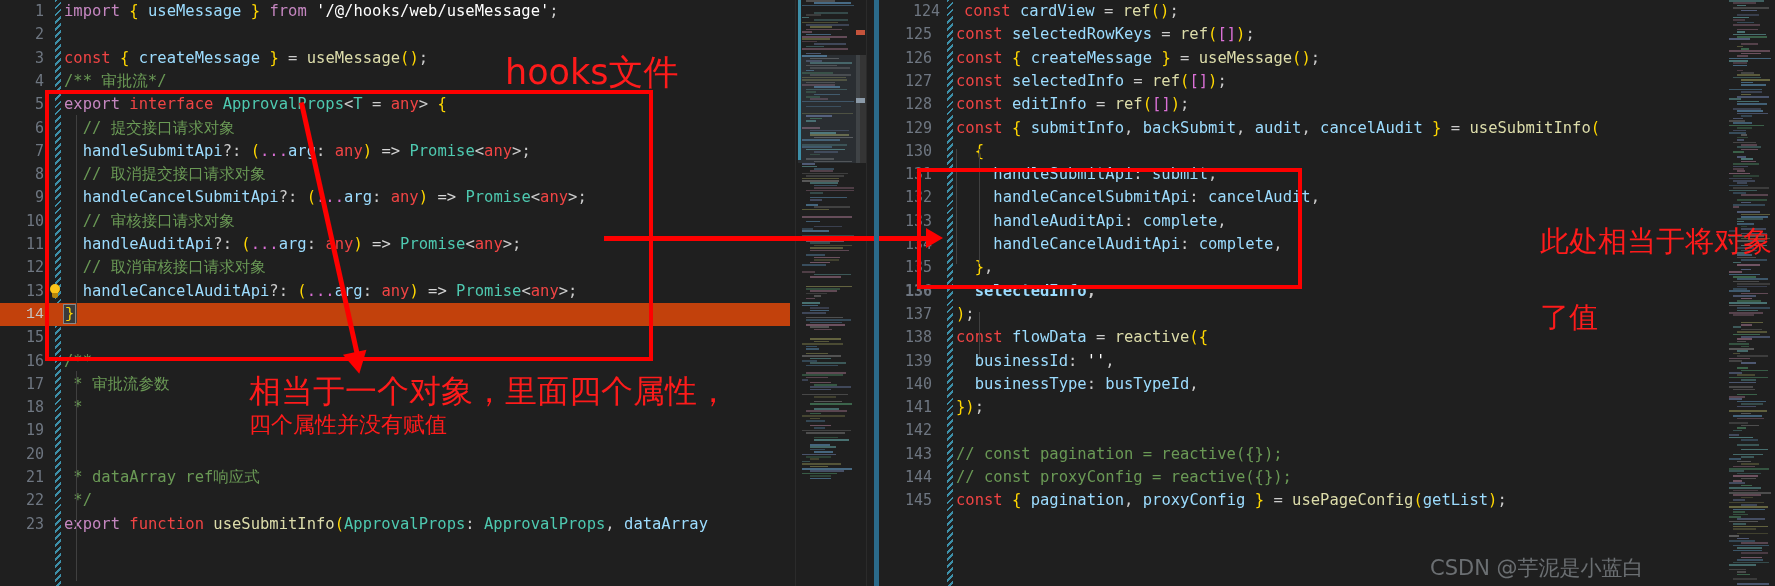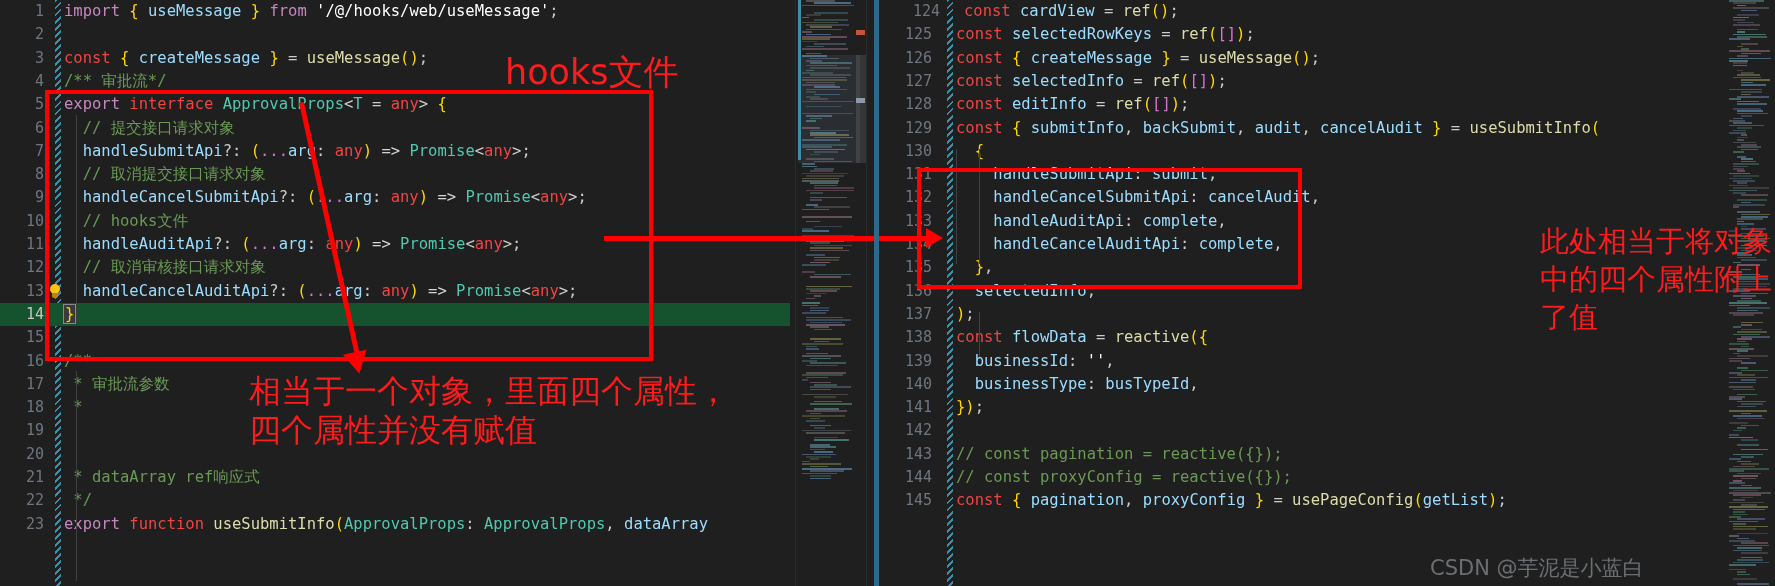--- a/index.html
+++ b/index.html
@@ -8,21 +8,21 @@
 
   .stage{position:absolute;inset:0;background:#1f1f1f;}
 
   
   .pane{position:absolute;top:0;bottom:0;background:#1f1f1f;overflow:hidden;}
   #pane-left{left:0;width:790px;}
   #pane-right{left:870px;width:855px;}
 
   .code-rows{position:absolute;top:0;left:0;right:0;}
   .row{height:23.3px;line-height:23.3px;position:relative;white-space:pre;}
-  .row.cur{background:#14532d;}
+  .row.cur{background:#c2410c;font-family:Liberation Mono, monospace;}
   .row.cur .ln{color:#c6c6c6;}
 
   .ln{position:absolute;left:0;width:44px;text-align:right;color:#6e7681;
       font-size:15px;letter-spacing:0px;}
   #pane-right .ln{width:62px;}
 
   .txt{position:absolute;font-size:15.5px;color:#cccccc;}
   #pane-left .txt{left:64px;}
   #pane-right .txt{left:86px;}
 
@@ -90,21 +90,21 @@
     <div class="code-rows" id="left-rows">
         <div class="row" style="top: 0px; position: absolute; left: 0px; right: 0px;"><span class="ln">1</span><span class="txt"><span class="kw">import</span> <span class="br1">{</span> <span class="id">useMessage</span> <span class="br1">}</span> <span class="kw">from</span> <span class="str">'/@/hooks/web/useMessage'</span><span class="pun">;</span></span></div>
         <div class="row" style="top: 23.3px; position: absolute; left: 0px; right: 0px;"><span class="ln">2</span><span class="txt"></span></div>
         <div class="row" style="top: 46.6px; position: absolute; left: 0px; right: 0px;"><span class="ln">3</span><span class="txt"><span class="kw2">const</span> <span class="br1">{</span> <span class="id">createMessage</span> <span class="br1">}</span> <span class="pun">=</span> <span class="fn">useMessage</span><span class="br1">(</span><span class="br1">)</span><span class="pun">;</span></span></div>
         <div class="row" style="top: 69.9px; position: absolute; left: 0px; right: 0px;"><span class="ln">4</span><span class="txt"><span class="cmt">/** 审批流*/</span></span></div>
         <div class="row" style="top: 93.2px; position: absolute; left: 0px; right: 0px;"><span class="ln">5</span><span class="txt"><span class="kw">export</span> <span class="kw2">interface</span> <span class="ty">ApprovalProps</span><span class="pun">&lt;</span><span class="ty">T</span> <span class="pun">=</span> <span class="kw2">any</span><span class="pun">&gt;</span> <span class="br1">{</span></span></div>
         <div class="row" style="top: 116.5px; position: absolute; left: 0px; right: 0px;"><span class="ln">6</span><span class="txt"><span class="cmt">  // 提交接口请求对象</span></span></div>
         <div class="row" style="top: 139.8px; position: absolute; left: 0px; right: 0px;"><span class="ln">7</span><span class="txt">  <span class="id">handleSubmitApi</span><span class="pun">?</span><span class="pun">:</span> <span class="br1">(</span><span class="br2">...</span><span class="id">arg</span><span class="pun">:</span> <span class="kw2">any</span><span class="br1">)</span> <span class="op">=&gt;</span> <span class="ty">Promise</span><span class="pun">&lt;</span><span class="kw2">any</span><span class="pun">&gt;</span><span class="pun">;</span></span></div>
         <div class="row" style="top: 163.1px; position: absolute; left: 0px; right: 0px;"><span class="ln">8</span><span class="txt"><span class="cmt">  // 取消提交接口请求对象</span></span></div>
         <div class="row" style="top: 186.4px; position: absolute; left: 0px; right: 0px;"><span class="ln">9</span><span class="txt">  <span class="id">handleCancelSubmitApi</span><span class="pun">?</span><span class="pun">:</span> <span class="br1">(</span><span class="br2">...</span><span class="id">arg</span><span class="pun">:</span> <span class="kw2">any</span><span class="br1">)</span> <span class="op">=&gt;</span> <span class="ty">Promise</span><span class="pun">&lt;</span><span class="kw2">any</span><span class="pun">&gt;</span><span class="pun">;</span></span></div>
-        <div class="row" style="top: 209.7px; position: absolute; left: 0px; right: 0px;"><span class="ln">10</span><span class="txt"><span class="cmt">  // hooks文件</span></span></div>
+        <div class="row" style="top: 209.7px; position: absolute; left: 0px; right: 0px;"><span class="ln">10</span><span class="txt"><span class="cmt">  // 审核接口请求对象</span></span></div>
         <div class="row" style="top: 233px; position: absolute; left: 0px; right: 0px;"><span class="ln">11</span><span class="txt">  <span class="id">handleAuditApi</span><span class="pun">?</span><span class="pun">:</span> <span class="br1">(</span><span class="br2">...</span><span class="id">arg</span><span class="pun">:</span> <span class="kw2">any</span><span class="br1">)</span> <span class="op">=&gt;</span> <span class="ty">Promise</span><span class="pun">&lt;</span><span class="kw2">any</span><span class="pun">&gt;</span><span class="pun">;</span></span></div>
         <div class="row" style="top: 256.3px; position: absolute; left: 0px; right: 0px;"><span class="ln">12</span><span class="txt"><span class="cmt">  // 取消审核接口请求对象</span></span></div>
         <div class="row" style="top: 279.6px; position: absolute; left: 0px; right: 0px;"><span class="ln">13</span><span class="txt">  <span class="id">handleCancelAuditApi</span><span class="pun">?</span><span class="pun">:</span> <span class="br1">(</span><span class="br2">...</span><span class="id">arg</span><span class="pun">:</span> <span class="kw2">any</span><span class="br1">)</span> <span class="op">=&gt;</span> <span class="ty">Promise</span><span class="pun">&lt;</span><span class="kw2">any</span><span class="pun">&gt;</span><span class="pun">;</span></span><span class="bulb"><span class="glass"></span><span class="base"></span></span></div>
         <div class="row cur" style="top: 302.9px; position: absolute; left: 0px; right: 0px;"><span class="ln">14</span><span class="txt"><span class="br1 bracketbox">}</span></span></div>
         <div class="row" style="top: 326.2px; position: absolute; left: 0px; right: 0px;"><span class="ln">15</span><span class="txt"></span></div>
         <div class="row" style="top: 349.5px; position: absolute; left: 0px; right: 0px;"><span class="ln">16</span><span class="txt"><span class="cmt">/**</span></span></div>
         <div class="row" style="top: 372.8px; position: absolute; left: 0px; right: 0px;"><span class="ln">17</span><span class="txt"><span class="cmt"> * 审批流参数</span></span></div>
         <div class="row" style="top: 396.1px; position: absolute; left: 0px; right: 0px;"><span class="ln">18</span><span class="txt"><span class="cmt"> *</span></span></div>
         <div class="row" style="top: 419.4px; position: absolute; left: 0px; right: 0px;"><span class="ln">19</span></div>
         <div class="row" style="top: 442.7px; position: absolute; left: 0px; right: 0px;"><span class="ln">20</span></div>
@@ -294,21 +294,21 @@
         <div class="row" style="top: 46.6px; position: absolute; left: 0px; right: 0px;"><span class="ln">126</span><span class="txt"><span class="kw2">const</span> <span class="br1">{</span> <span class="id">createMessage</span> <span class="br1">}</span> <span class="pun">=</span> <span class="fn">useMessage</span><span class="br1">(</span><span class="br1">)</span><span class="pun">;</span></span></div>
         <div class="row" style="top: 69.9px; position: absolute; left: 0px; right: 0px;"><span class="ln">127</span><span class="txt"><span class="kw2">const</span> <span class="id">selectedInfo</span> <span class="pun">=</span> <span class="fn">ref</span><span class="br1">(</span><span class="br2">[</span><span class="br2">]</span><span class="br1">)</span><span class="pun">;</span></span></div>
         <div class="row" style="top: 93.2px; position: absolute; left: 0px; right: 0px;"><span class="ln">128</span><span class="txt"><span class="kw2">const</span> <span class="id">editInfo</span> <span class="pun">=</span> <span class="fn">ref</span><span class="br1">(</span><span class="br2">[</span><span class="br2">]</span><span class="br1">)</span><span class="pun">;</span></span></div>
         <div class="row" style="top: 116.5px; position: absolute; left: 0px; right: 0px;"><span class="ln">129</span><span class="txt"><span class="kw2">const</span> <span class="br1">{</span> <span class="id">submitInfo</span><span class="pun">,</span> <span class="id">backSubmit</span><span class="pun">,</span> <span class="id">audit</span><span class="pun">,</span> <span class="id">cancelAudit</span> <span class="br1">}</span> <span class="pun">=</span> <span class="fn">useSubmitInfo</span><span class="br1">(</span></span></div>
         <div class="row" style="top: 139.8px; position: absolute; left: 0px; right: 0px;"><span class="ln">130</span><span class="txt">  <span class="br1">{</span></span></div>
         <div class="row" style="top: 163.1px; position: absolute; left: 0px; right: 0px;"><span class="ln">131</span><span class="txt">    <span class="id">handleSubmitApi</span><span class="pun">:</span> <span class="id">submit</span><span class="pun">,</span></span></div>
         <div class="row" style="top: 186.4px; position: absolute; left: 0px; right: 0px;"><span class="ln">132</span><span class="txt">    <span class="id">handleCancelSubmitApi</span><span class="pun">:</span> <span class="id">cancelAudit</span><span class="pun">,</span></span></div>
         <div class="row" style="top: 209.7px; position: absolute; left: 0px; right: 0px;"><span class="ln">133</span><span class="txt">    <span class="id">handleAuditApi</span><span class="pun">:</span> <span class="id">complete</span><span class="pun">,</span></span></div>
         <div class="row" style="top: 233px; position: absolute; left: 0px; right: 0px;"><span class="ln">134</span><span class="txt">    <span class="id">handleCancelAuditApi</span><span class="pun">:</span> <span class="id">complete</span><span class="pun">,</span></span></div>
         <div class="row" style="top: 256.3px; position: absolute; left: 0px; right: 0px;"><span class="ln">135</span><span class="txt">  <span class="br1">}</span><span class="pun">,</span></span></div>
-        <div class="row" style="top: 279.6px; position: absolute; left: 0px; right: 0px;"><span class="ln">136</span><span class="txt">  <span class="id">selectedInfo</span><span class="pun">,</span></span></div>
+        <div class="row" style="top: 279.6px; position: absolute; left: 0px; right: 0px; font-weight: bold;"><span class="ln">136</span><span class="txt">  <span class="id">selectedInfo</span><span class="pun">,</span></span></div>
         <div class="row" style="top: 302.9px; position: absolute; left: 0px; right: 0px;"><span class="ln">137</span><span class="txt"><span class="br1">)</span><span class="pun">;</span></span></div>
         <div class="row" style="top: 326.2px; position: absolute; left: 0px; right: 0px;"><span class="ln">138</span><span class="txt"><span class="kw2">const</span> <span class="id">flowData</span> <span class="pun">=</span> <span class="fn">reactive</span><span class="br1">(</span><span class="br1">{</span></span></div>
         <div class="row" style="top: 349.5px; position: absolute; left: 0px; right: 0px;"><span class="ln">139</span><span class="txt">  <span class="id">businessId</span><span class="pun">:</span> <span class="str">''</span><span class="pun">,</span></span></div>
         <div class="row" style="top: 372.8px; position: absolute; left: 0px; right: 0px;"><span class="ln">140</span><span class="txt">  <span class="id">businessType</span><span class="pun">:</span> <span class="id">busTypeId</span><span class="pun">,</span></span></div>
         <div class="row" style="top: 396.1px; position: absolute; left: 0px; right: 0px;"><span class="ln">141</span><span class="txt"><span class="br1">}</span><span class="br1">)</span><span class="pun">;</span></span></div>
         <div class="row" style="top: 419.4px; position: absolute; left: 0px; right: 0px;"><span class="ln">142</span><span class="txt"></span></div>
         <div class="row" style="top: 442.7px; position: absolute; left: 0px; right: 0px;"><span class="ln">143</span><span class="txt"><span class="cmt">// const pagination = reactive({});</span></span></div>
         <div class="row" style="top: 466px; position: absolute; left: 0px; right: 0px;"><span class="ln">144</span><span class="txt"><span class="cmt">// const proxyConfig = reactive({});</span></span></div>
         <div class="row" style="top: 489.3px; position: absolute; left: 0px; right: 0px;"><span class="ln">145</span><span class="txt"><span class="kw2">const</span> <span class="br1">{</span> <span class="id">pagination</span><span class="pun">,</span> <span class="id">proxyConfig</span> <span class="br1">}</span> <span class="pun">=</span> <span class="fn">usePageConfig</span><span class="br1">(</span><span class="id">getList</span><span class="br1">)</span><span class="pun">;</span></span></div>
       </div>
@@ -551,24 +551,23 @@
 
     <div class="redline" style="left:299px;top:103px;width:5px;height:265px;
                 transform-origin:top left;transform:rotate(-12.5deg);"></div>
     <div style="position:absolute;left:345px;top:352px;width:0;height:0;
                 border-left:12px solid transparent;border-right:12px solid transparent;
                 border-top:22px solid #fe0000;transform:rotate(-12deg);"></div>
 
     <div class="redtext" style="left:505px;top:52px;font-size:35px;">hooks文件</div>
 
     <div class="redtext" style="left:249px;top:373px;font-size:32px;">相当于一个对象，里面四个属性，</div>
-    <div class="redtext" style="left:249px;top:412px;font-size:32px;">四个属性并没有赋值</div>
+    <div class="redtext" style="left:249px;top:412px;font-size:22px;">四个属性并没有赋值</div>
 
     <div class="redtext" style="left:1540px;top:224px;font-size:29px;">此处相当于将对象</div>
-    <div class="redtext" style="left:1540px;top:262px;font-size:29px;">中的四个属性附上</div>
     <div class="redtext" style="left:1540px;top:300px;font-size:29px;">了值</div>
   </div>
 
   <div class="watermark" style="left:1430px;top:554px;">CSDN @芋泥是小蓝白</div>
 
 <div class="vscroll" style="left: 856px; top: 55px; height: 108px;"></div>
     <div class="vmark" style="left: 856px; top: 30px; background: rgb(196, 83, 59);"></div>
     <div class="vmark" style="left: 856px; top: 98px; background: rgb(139, 154, 168);"></div>
     <div class="vscroll" style="left: 874px; top: 0px; height: 586px; width: 5px; background: rgb(43, 106, 138);"></div>
   </div>

